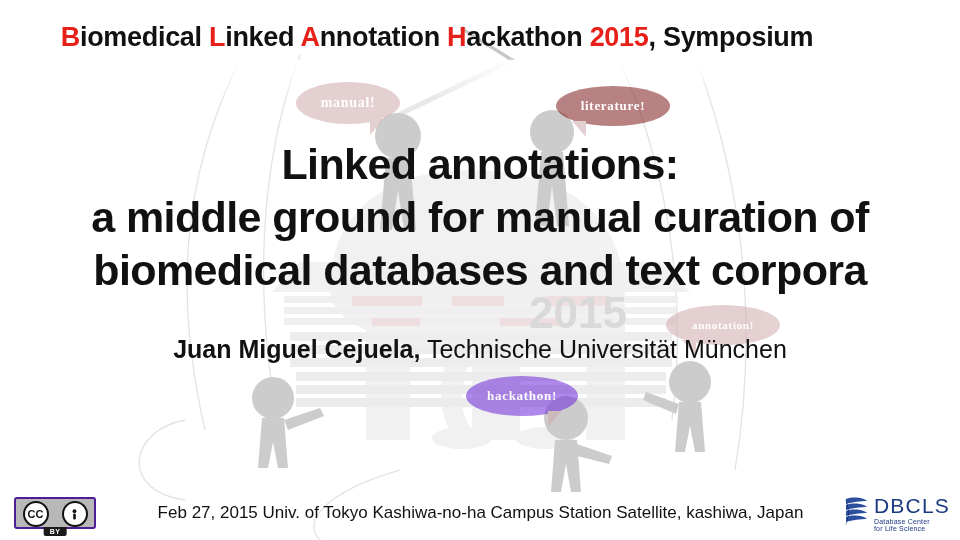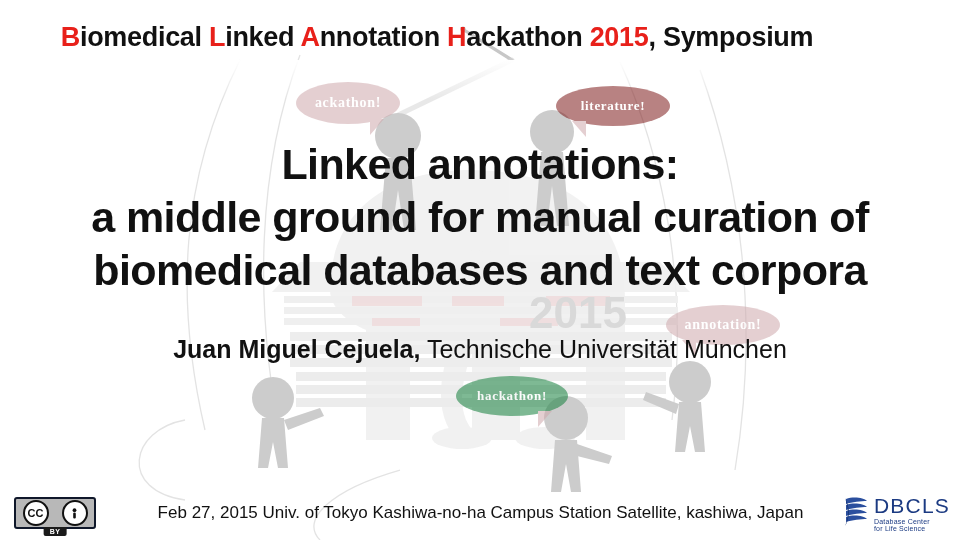--- a/index.html
+++ b/index.html
@@ -119,25 +119,25 @@
     height: 54px;
     z-index: 6;
     display: flex;
     align-items: center;
     background: transparent;
   }
   #cc-badge {
     margin-left: 14px;
     width: 78px;
     height: 28px;
-    border: 2px solid #0f172a;
+    border: 2px solid #4c1d95;
     background: #b8b8b8;
     border-radius: 3px;
     display: flex;
-    align-items: center;
+    align-items: flex-end;
     justify-content: space-around;
     position: relative;
     flex: none;
   }
   #cc-badge .ccircle {
     width: 22px;
     height: 22px;
     border-radius: 50%;
     border: 2px solid #111;
     background: #ffffff;
@@ -298,32 +298,32 @@
 
     <rect x="0" y="60" width="960" height="40" fill="url(#fadeTop)"></rect>
   </svg>
 
   <div id="header">
     <span class="htxt"><span class="red">B</span><span>iomedical </span><span class="red">L</span><span>inked </span><span class="red">A</span><span>nnotation </span><span class="red">H</span><span>ackathon </span><span class="red">2015</span><span>, Symposium</span></span>
   </div>
 
   <div id="bubble-layer">
       <div class="bubble" style="left: 296px; top: 82px; width: 104px; height: 42px; background: rgb(207, 169, 173);">
-        <span class="btxt" style="font-size: 14px;">ackathon!</span>
+        <span class="btxt" style="font-size: 14px;">manual!</span>
         <span class="tail" style="border-left: 14px solid rgb(207, 169, 173); border-bottom: 16px solid transparent; right: 16px; bottom: -11px;"></span>
       </div>
       <div class="bubble" style="left: 556px; top: 86px; width: 114px; height: 40px; background: #7f1d1d;">
         <span class="btxt" style="font-size: 13px;">literature!</span>
         <span class="tail" style="border-right: 14px solid rgb(207, 169, 173); border-bottom: 16px solid transparent; left: 16px; bottom: -11px;"></span>
       </div>
       <div class="bubble" style="left: 666px; top: 305px; width: 114px; height: 40px; background: rgb(207, 169, 173);">
-        <span class="btxt" style="font-size: 14px; text-align: center;">annotation!</span>
+        <span class="btxt" style="font-size: 11px; text-align: center;">annotation!</span>
         <span class="tail" style="border-right: 14px solid rgb(207, 169, 173); border-bottom: 16px solid transparent; left: 16px; bottom: -11px;"></span>
       </div>
-      <div class="bubble" style="left: 456px; top: 376px; width: 112px; height: 40px; background: #15803d;">
+      <div class="bubble" style="left: 466px; top: 376px; width: 112px; height: 40px; background: #6d28d9;">
         <span class="btxt" style="font-size: 13px;">hackathon!</span>
         <span class="tail" style="border-left: 14px solid rgb(207, 169, 173); border-bottom: 16px solid transparent; right: 16px; bottom: -11px;"></span>
       </div>
     </div>
 
   <div id="title-block">
     <div class="tline">Linked annotations:</div>
     <div class="tline">a middle ground for manual curation of</div>
     <div class="tline">biomedical databases and text corpora</div>
   </div>

